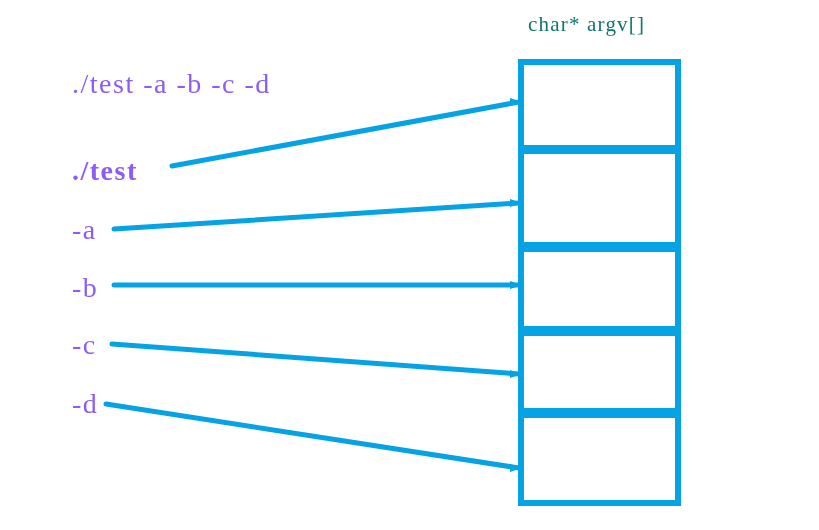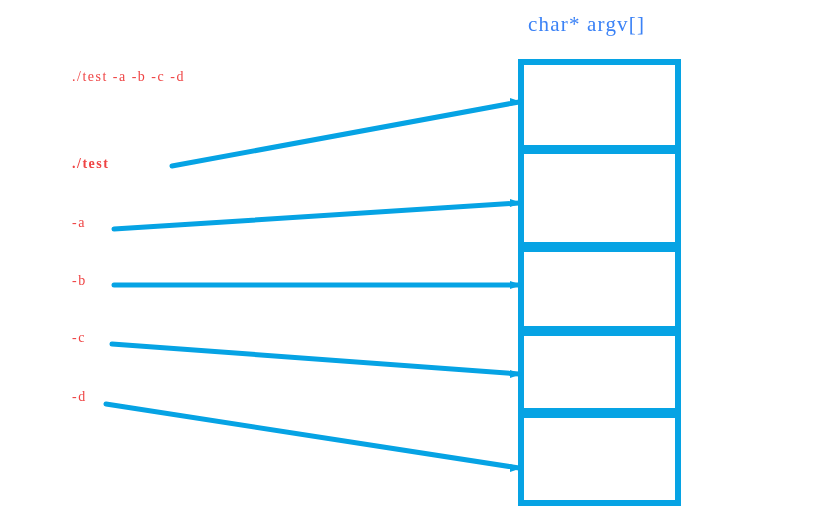--- a/index.html
+++ b/index.html
@@ -21,32 +21,32 @@
   }
   #diagram-svg {
     position: absolute;
     top: 0;
     left: 0;
     width: 819px;
     height: 530px;
   }
   .arg-label {
     position: absolute;
-    color: #ef4444;
+    color: #8b5cf6;
     font-family: "Liberation Serif", "DejaVu Serif", serif;
-    font-size: 14px;
+    font-size: 28px;
     letter-spacing: 1.5px;
     white-space: pre;
     line-height: 1;
   }
   #array-title {
     position: absolute;
     left: 528px;
     top: 14px;
-    color: #3b82f6;
+    color: #0f766e;
     font-family: "Liberation Serif", "DejaVu Serif", serif;
     font-size: 21px;
     letter-spacing: 1.2px;
     white-space: pre;
     line-height: 1;
   }
 </style>
 </head>
 <body>
 

